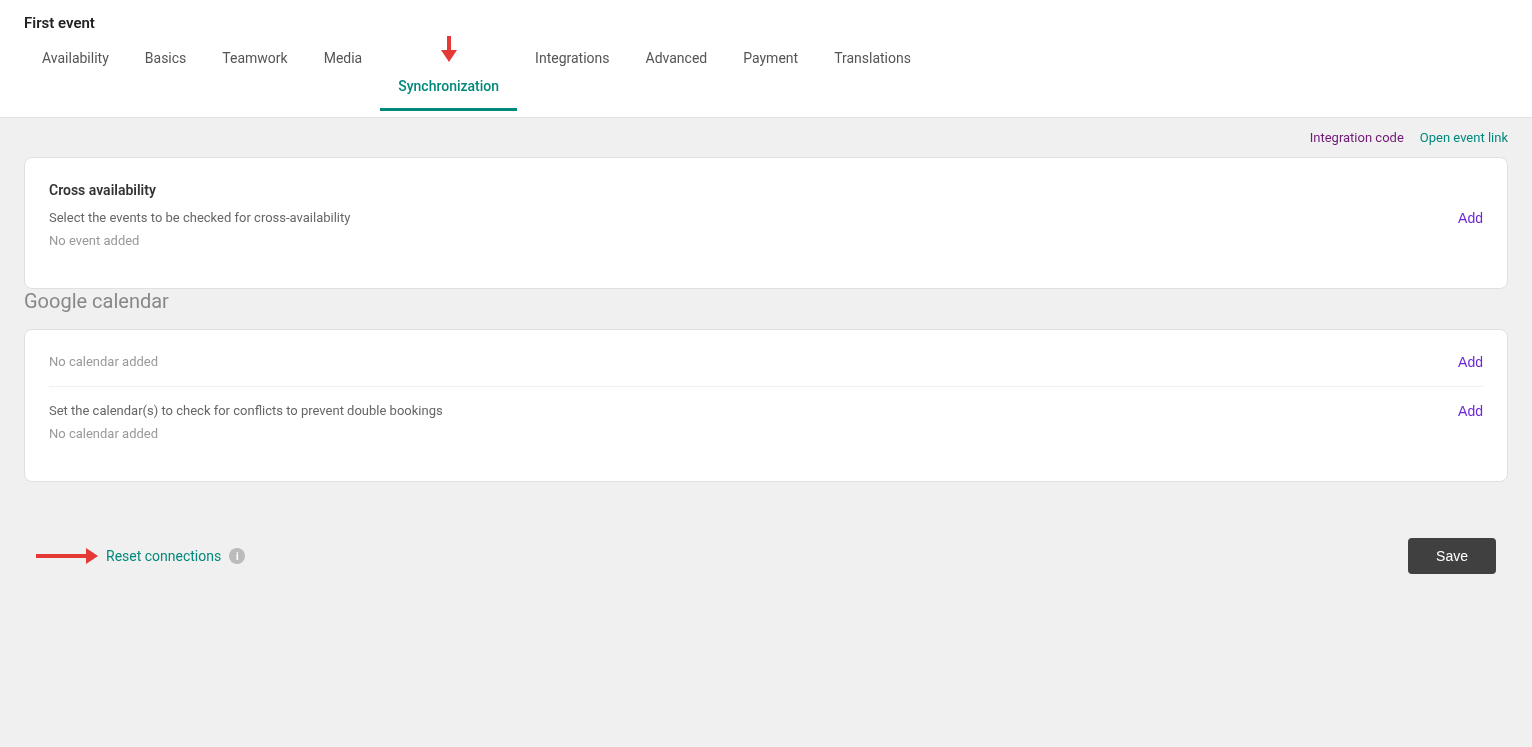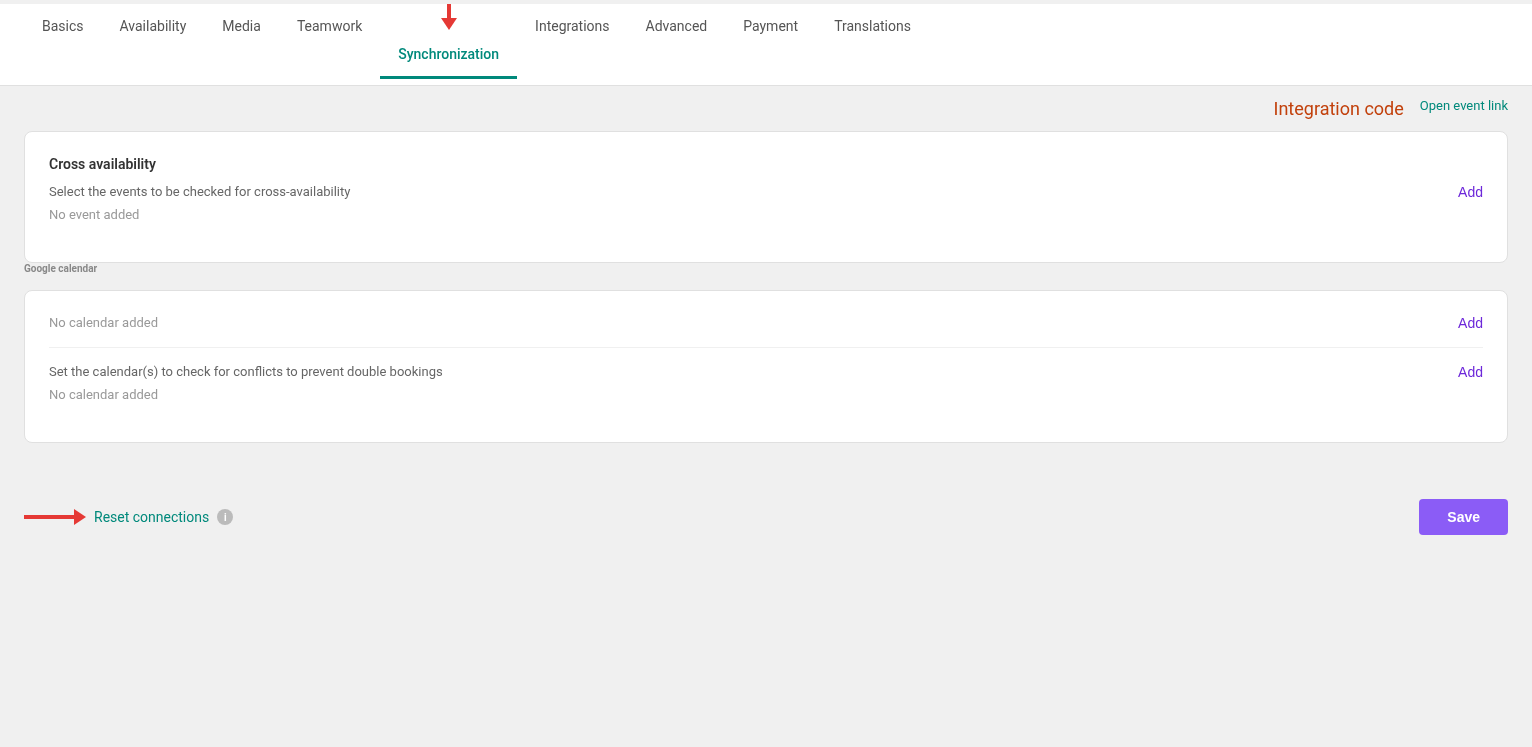--- a/index.html
+++ b/index.html
@@ -40,23 +40,23 @@
       font-weight: 500;
     }
 
     .top-links {
       display: flex;
       justify-content: flex-end;
       padding: 12px 24px;
       gap: 16px;
     }
     .top-link-integration {
-      color: #c2410c;
-      cursor: pointer;
-      font-size: 18px;
+      color: #701a75;
+      cursor: pointer;
+      font-size: 13px;
       text-decoration: none;
     }
     .top-link-open {
       color: #00897b;
       cursor: pointer;
       font-size: 13px;
       text-decoration: none;
     }
 
     .main-content {
@@ -106,31 +106,31 @@
       padding: 0;
     }
 
     .section-divider {
       border: none;
       border-top: 1px solid #f0f0f0;
       margin: 16px 0;
     }
 
     .google-calendar-title {
-      font-size: 10px;
+      font-size: 20px;
       color: #888;
       margin-bottom: 16px;
-      font-weight: 700;
+      font-weight: 400;
     }
 
     .bottom-bar {
       display: flex;
       align-items: center;
       justify-content: space-between;
-      padding: 16px 24px;
+      padding: 16px 36px;
     }
 
     .reset-connections {
       color: #00897b;
       cursor: pointer;
       font-size: 14px;
       text-decoration: none;
       display: flex;
       align-items: center;
       gap: 6px;
@@ -144,27 +144,27 @@
       height: 16px;
       border-radius: 50%;
       background: #bbb;
       color: #fff;
       font-size: 10px;
       font-weight: bold;
       cursor: pointer;
     }
 
     .save-btn {
-      background: #8b5cf6;
+      background: #404040;
       color: #fff;
       border: none;
       border-radius: 4px;
       padding: 10px 28px;
       font-size: 14px;
-      font-weight: 700;
+      font-weight: 400;
       cursor: pointer;
     }
 
     .tab-arrow-wrapper {
       display: flex;
       justify-content: center;
       padding-bottom: 6px;
       position: relative;
     }
 
@@ -207,25 +207,26 @@
       height: 0;
       border-top: 8px solid transparent;
       border-bottom: 8px solid transparent;
       border-left: 12px solid #e53935;
     }
   </style>
 </head>
 <body>
 
 <div class="header">
+  <div class="event-title">First event</div>
   <nav class="tabs">
+    <div class="tab">Availability</div>
     <div class="tab">Basics</div>
-    <div class="tab">Availability</div>
+    <div class="tab">Teamwork</div>
     <div class="tab">Media</div>
-    <div class="tab">Teamwork</div>
     <div class="tab-arrow-wrapper" style="flex-direction:column;align-items:center;display:flex;justify-content:flex-end;">
       <div class="red-arrow-down">
         <div class="shaft"></div>
         <div class="head"></div>
       </div>
       <div class="tab active">Synchronization</div>
     </div>
     <div class="tab">Integrations</div>
     <div class="tab">Advanced</div>
     <div class="tab">Payment</div>

